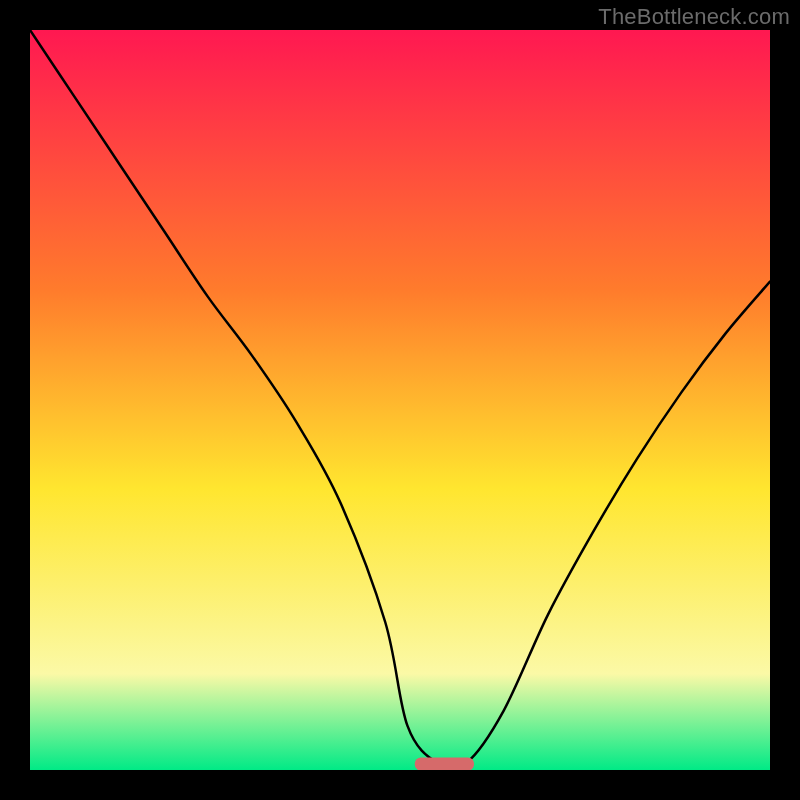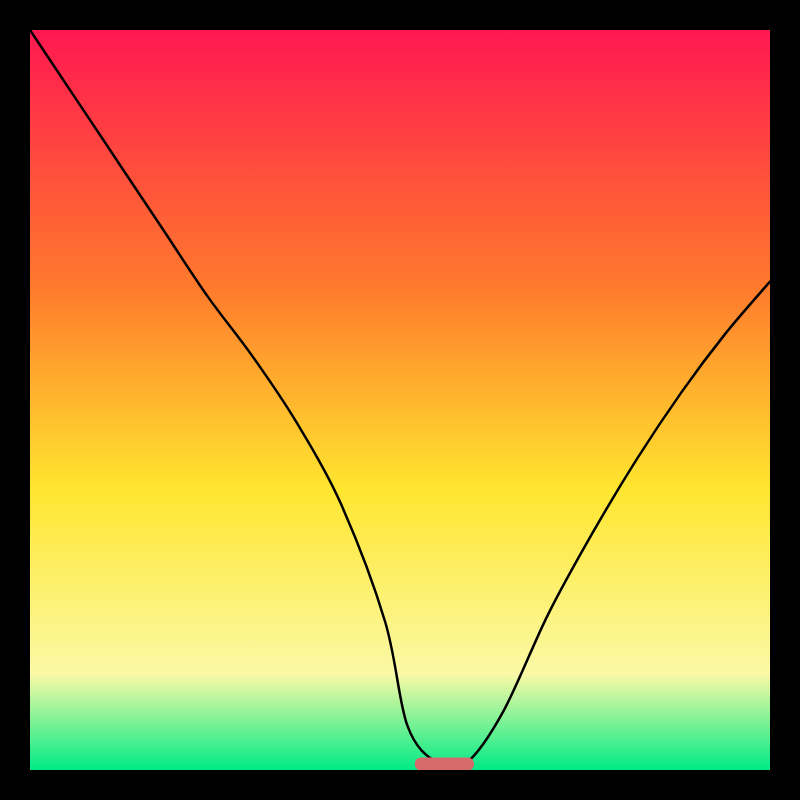--- a/index.html
+++ b/index.html
@@ -36,20 +36,21 @@
   .plot svg {
     display: block;
     width: 740px;
     height: 740px;
   }
 </style>
 </head>
 <body>
 
 <div class="frame">
+  <div class="watermark">TheBottleneck.com</div>
 
   <div class="plot">
     <svg viewBox="0 0 740 740">
       <defs>
         <linearGradient id="bg-grad" x1="0" y1="0" x2="0" y2="1">
           <stop id="g0" offset="0%" stop-color="#ff1851"></stop>
           <stop id="g1" offset="35%" stop-color="#ff7b2c"></stop>
           <stop id="g2" offset="62%" stop-color="#ffe62f"></stop>
           <stop id="g3" offset="87%" stop-color="#fbf9a6"></stop>
           <stop id="g4" offset="100%" stop-color="#00ea86"></stop>

